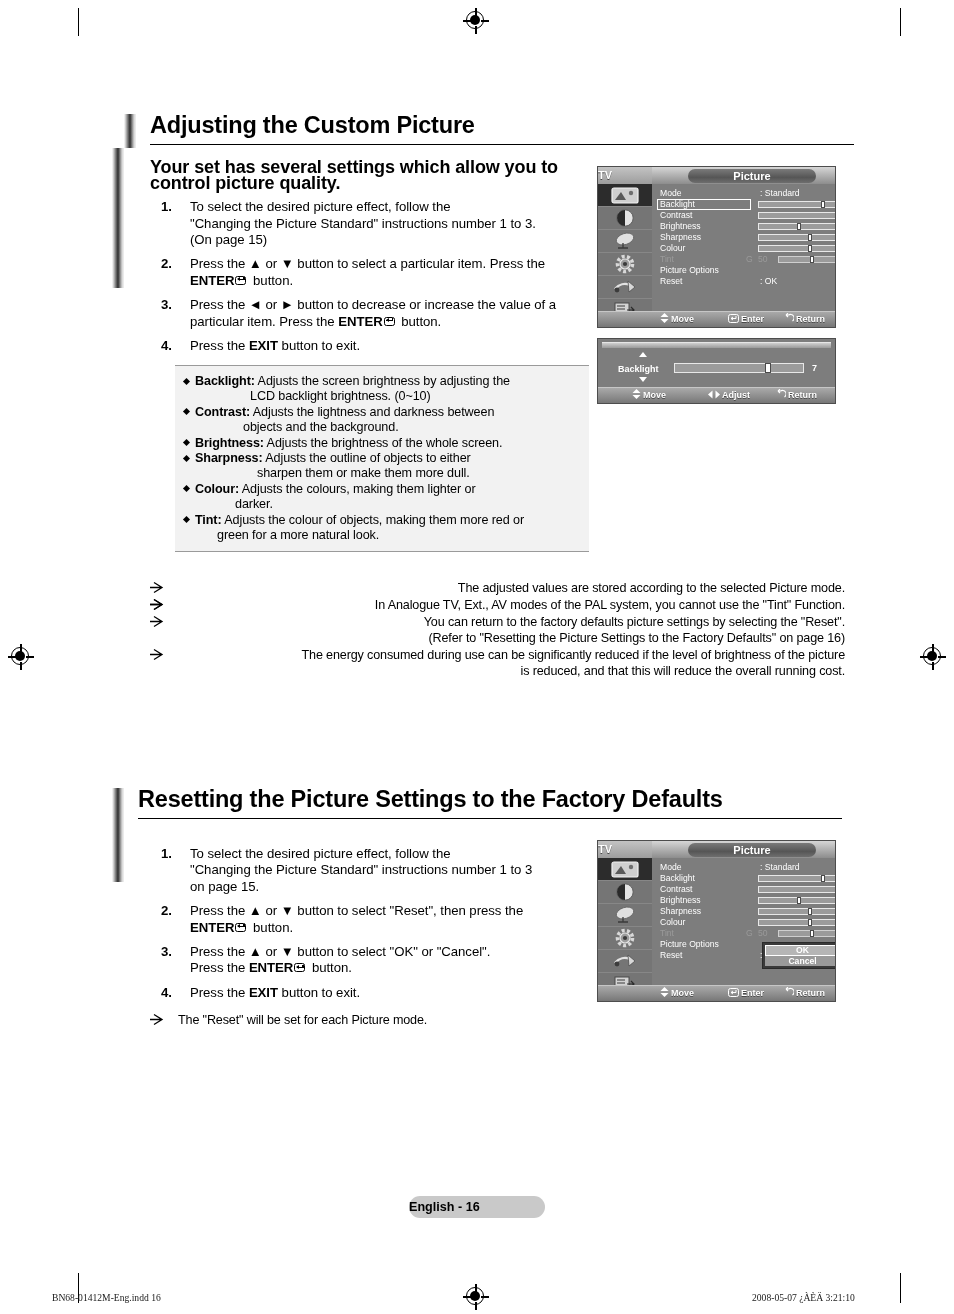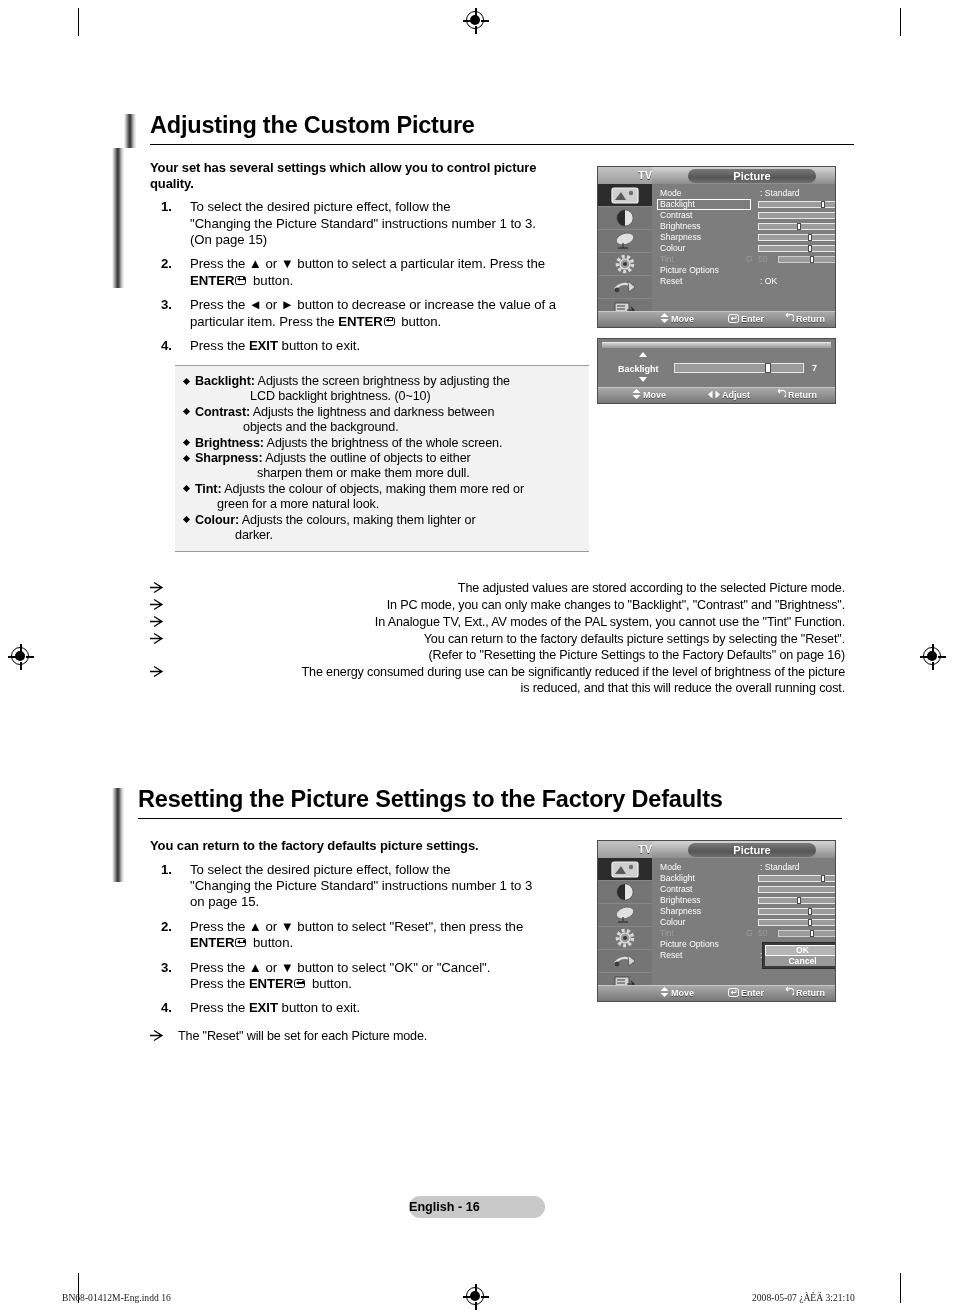--- a/index.html
+++ b/index.html
@@ -101,21 +101,21 @@
     position: absolute;
     left: 0;
     width: 12px;
     background: linear-gradient(to right,
        #ffffff 0%, #c9c9c9 14%, #6e6e6e 34%,
        #2d2d2d 50%, #8a8a8a 68%, #d6d6d6 84%, #f2f2f2 100%);
   }
 
   
   .lead {
-    font-size: 13px;
+    font-size: 18px;
     font-weight: bold;
     line-height: 15.6px;
     letter-spacing: -0.1px;
   }
   .steps { margin: 0; padding: 0; list-style: none; }
   .step {
     position: relative;
     padding-left: 40px;
     font-size: 13.2px;
     line-height: 16.4px;
@@ -230,21 +230,21 @@
     background: linear-gradient(to bottom, #d6d6d6 0%, #b4b4b4 45%, #8d8d8d 100%);
   }
   .osd-tv {
     position: absolute;
     left: 0; top: 0;
     width: 54px; height: 17px;
     background: linear-gradient(to bottom, #c3c3c3 0%, #9d9d9d 100%);
     color: #ffffff;
     font-weight: bold;
     font-size: 11px;
-    text-align: right;
+    text-align: left;
     line-height: 17px;
     text-shadow: 0 1px 0 #4a4a4a;
   }
   .osd-title-pill {
     position: absolute;
     left: 90px; top: 1.5px;
     width: 128px; height: 14px;
     background: linear-gradient(to bottom, #7a7a7a 0%, #565656 60%, #6e6e6e 100%);
     border-radius: 8px;
     color: #ffffff;
@@ -421,21 +421,21 @@
     color: #000;
   }
   .footline {
     position: absolute;
     top: 1292px;
     font-size: 9.6px;
     font-family: "Liberation Serif", serif;
     color: #1a1a1a;
     white-space: nowrap;
   }
-  #foot-left  { left: 62px; text-align: right; }
+  #foot-left  { left: 52px; text-align: right; }
   #foot-right { left: 752px; }
 </style>
 </head>
 <body>
 
 <div id="page">
 
   <div class="reg-mark" id="reg-top">
     <div class="vline"></div>
       <div class="hline"></div>
@@ -530,44 +530,43 @@
       <span>Adjusts the brightness of the whole screen.</span>
     </div>
     <div class="def">
       <span class="diamond"></span>
       <span class="b">Sharpness:</span>
       <span>Adjusts the outline of objects to either</span><br>
       <span class="ind" style="width:62px;"></span><span>sharpen them or make them more dull.</span>
     </div>
     <div class="def">
       <span class="diamond"></span>
+      <span class="b">Colour:</span>
+      <span>Adjusts the colours, making them lighter or</span><br>
+      <span class="ind" style="width:40px;"></span><span>darker.</span>
+    </div>
+    <div class="def">
+      <span class="diamond"></span>
       <span class="b">Tint:</span>
       <span>Adjusts the colour of objects, making them more red or</span><br>
       <span class="ind" style="width:22px;"></span><span>green for a more natural look.</span>
-    </div>
-    <div class="def">
-      <span class="diamond"></span>
-      <span class="b">Colour:</span>
-      <span>Adjusts the colours, making them lighter or</span><br>
-      <span class="ind" style="width:40px;"></span><span>darker.</span>
     </div>
   </div>
 
   <div class="notes" style="top:580px;">
     <div class="note">
       <svg class="arrowb" viewBox="0 0 16 13">
         <path d="M1 6.5 H13 M5 1.5 L13 6.5 L5 11.5" fill="none" stroke="#000" stroke-width="1.3"></path>
       </svg>
       <span>The adjusted values are stored according to the selected Picture mode.</span>
     </div>
     <div class="note">
       <svg class="arrowb" viewBox="0 0 16 13">
         <path d="M1 6.5 H13 M5 1.5 L13 6.5 L5 11.5" fill="none" stroke="#000" stroke-width="1.3"></path>
       </svg>
-      <span>In PC mode, you can only make changes to "Backlight", "Contrast" and "Brightness".</span>
     </div>
     <div class="note">
       <svg class="arrowb" viewBox="0 0 16 13">
         <path d="M1 6.5 H13 M5 1.5 L13 6.5 L5 11.5" fill="none" stroke="#000" stroke-width="1.3"></path>
       </svg>
       <span>In Analogue TV, Ext., AV modes of the PAL system, you cannot use the "Tint" Function.</span>
     </div>
     <div class="note">
       <svg class="arrowb" viewBox="0 0 16 13">
         <path d="M1 6.5 H13 M5 1.5 L13 6.5 L5 11.5" fill="none" stroke="#000" stroke-width="1.3"></path>
@@ -756,21 +755,20 @@
   <div class="section" style="top:788px;">
     <div class="section-head">
       <div class="head-bar"></div>
       <div class="head-title">Resetting the Picture Settings to the Factory Defaults</div>
       <div class="head-rule"></div>
     </div>
   </div>
   <div class="side-bar-ext" style="left:112px; top:822px; height:60px;"></div>
 
   <div style="position:absolute; left:150px; top:838px; width:430px;">
-    <div class="lead">You can return to the factory defaults picture settings.</div>
 
     <div class="steps">
       <div class="step">
         <span class="step-num">1.</span>
         <span>To select the desired picture effect, follow the</span><br>
         <span>"Changing the Picture Standard" instructions number 1 to 3</span><br>
         <span>on page 15.</span>
       </div>
 
       <div class="step">

